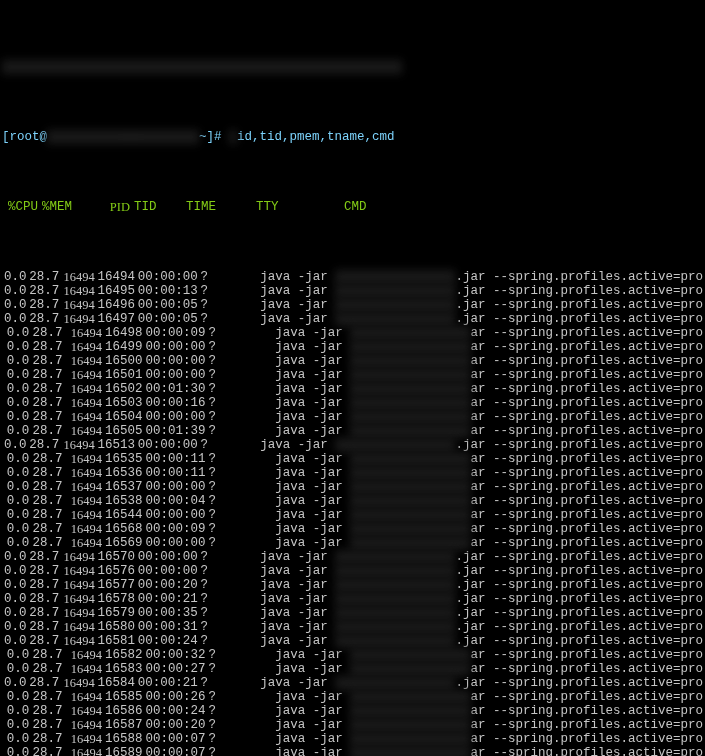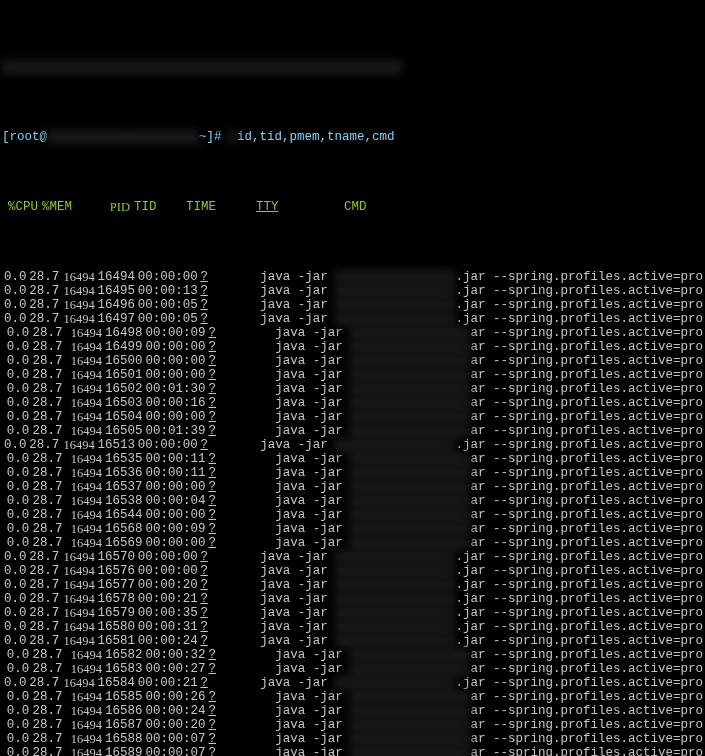--- a/index.html
+++ b/index.html
@@ -29,21 +29,21 @@
     color: #151515;
     filter: blur(4px) brightness(1.2);
     letter-spacing: 0.5px;
   }
   .hdr { color: #84cc16; }
   .c-cpu  { width: 36px; text-align:right; }
   .c-mem  { width: 36px; text-align:left; }
   .c-pid  { width: 48px; text-align:right;font-family:Liberation Serif, serif; }
   .c-tid  { width: 48px; text-align:left; }
   .c-time { width: 66px; }
-  .c-tty  { width: 32px; text-decoration: underline; }
+  .c-tty  { width: 32px; }
   .c-gap  { width: 56px; }
   .c-cmd1 { }
   .sp1 { display:inline-block; width:4px; }
   .sp2 { display:inline-block; width:4px; }
 </style>
 </head>
 <body>
 
 <div class="term">
 

